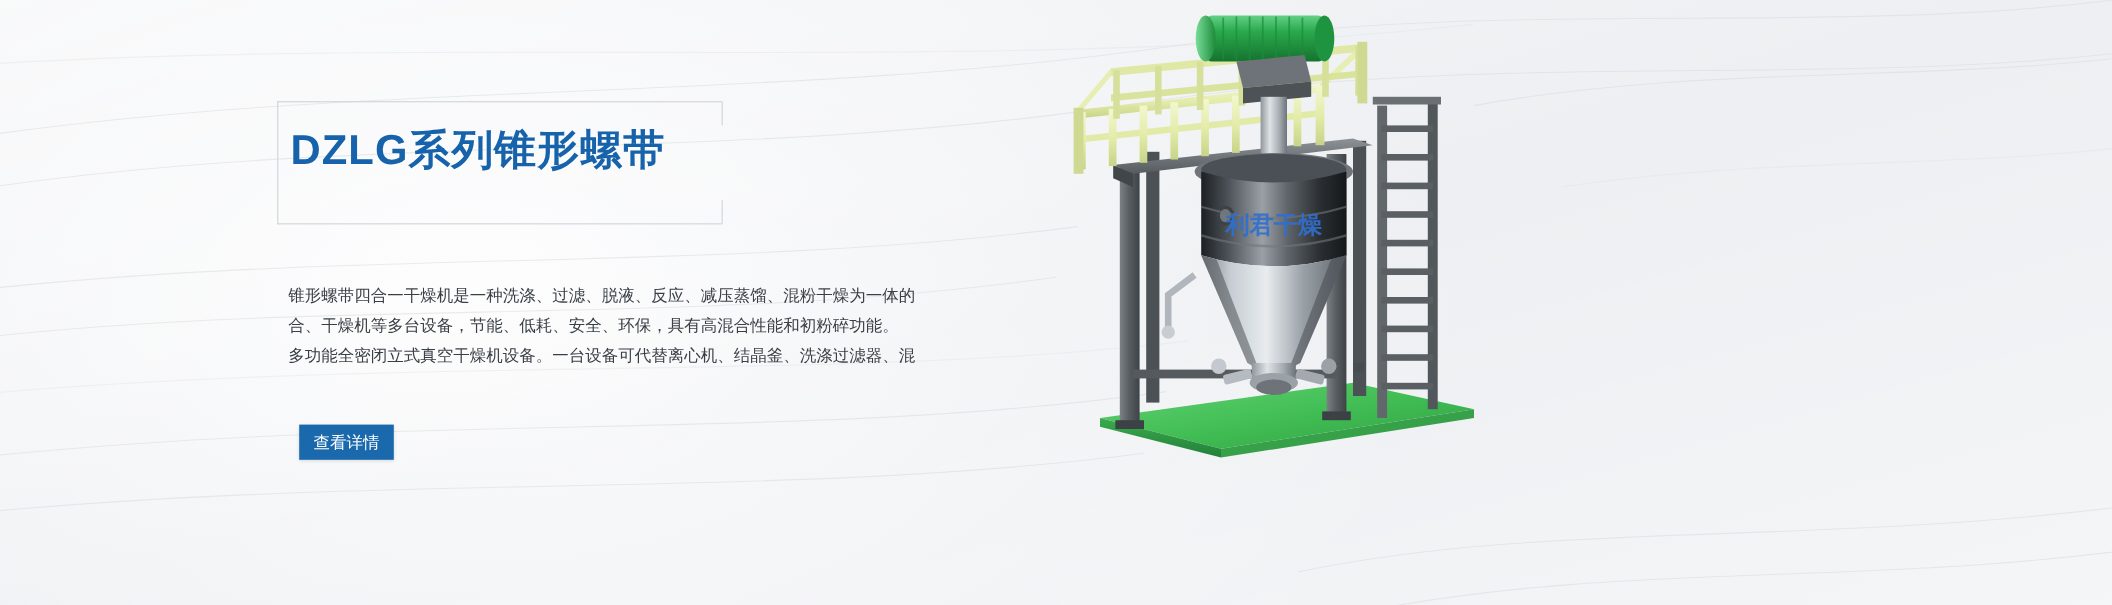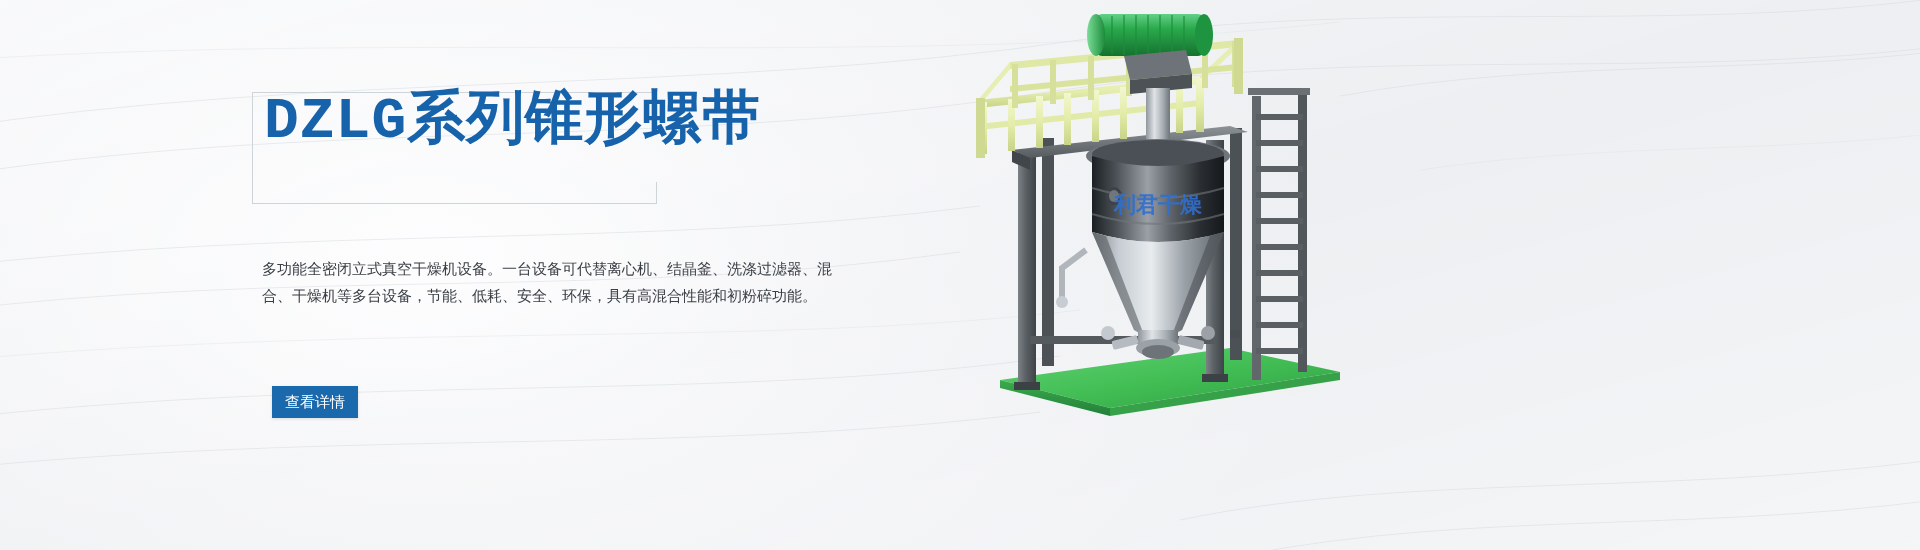--- a/index.html
+++ b/index.html
@@ -27,24 +27,24 @@
     border:1px solid #cfd4d9;border-right:none;box-sizing:border-box;
   }
   .bracket::after{
     content:"";position:absolute;right:-1px;top:-1px;width:1px;height:22px;background:#cfd4d9;
   }
   .bracket::before{
     content:"";position:absolute;right:-1px;bottom:-1px;width:1px;height:22px;background:#cfd4d9;
   }
 
   .title{
-    position:absolute;left:264px;top:94px;width:620px;
-    color:#1763ab;font-size:58px;line-height:55px;
+    position:absolute;left:264px;top:110px;width:620px;
+    color:#1763ab;font-size:38px;line-height:55px;
     font-weight:bold;letter-spacing:1px;
-    font-family:Liberation Mono, monospace;
+    font-family:Liberation Sans, sans-serif;
     text-shadow:0 1px 0 rgba(255,255,255,.55);
   }
   .title .l1{display:block;}
   .title .l2{display:block;}
 
   .desc{
     position:absolute;left:262px;top:256px;width:600px;
     color:#3a3f45;font-size:15px;line-height:27px;
     font-family:"DejaVu Sans","Liberation Sans",sans-serif;
   }
@@ -99,22 +99,23 @@
 
   <div class="content">
 
     <div class="bracket"></div>
 
     <div class="title">
       <span class="l1">DZLG系列锥形螺带</span>
     </div>
 
     <div class="desc">
+      <p>锥形螺带四合一干燥机是一种洗涤、过滤、脱液、反应、减压蒸馏、混粉干燥为一体的</p>
+      <p>合、干燥机等多台设备，节能、低耗、安全、环保，具有高混合性能和初粉碎功能。</p>
       <p>多功能全密闭立式真空干燥机设备。一台设备可代替离心机、结晶釜、洗涤过滤器、混</p>
-      <p>合、干燥机等多台设备，节能、低耗、安全、环保，具有高混合性能和初粉碎功能。</p>
     </div>
 
     <button class="cta">查看详情</button>
   </div>
 
   <div class="product">
     <svg width="1020" height="550" viewBox="0 0 1020 550" xmlns="http://www.w3.org/2000/svg">
       <defs>
         <linearGradient id="gMotor" x1="0" y1="0" x2="0" y2="1">
           <stop offset="0" stop-color="#63d087"></stop>

